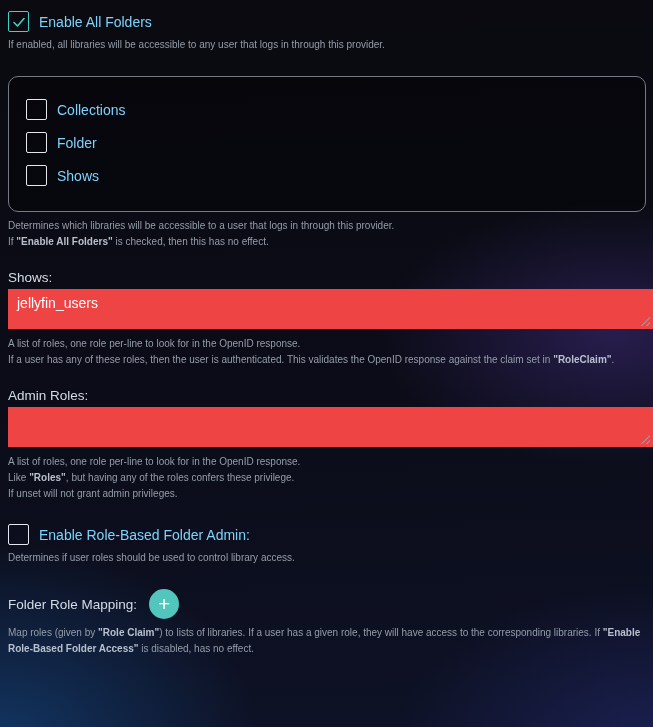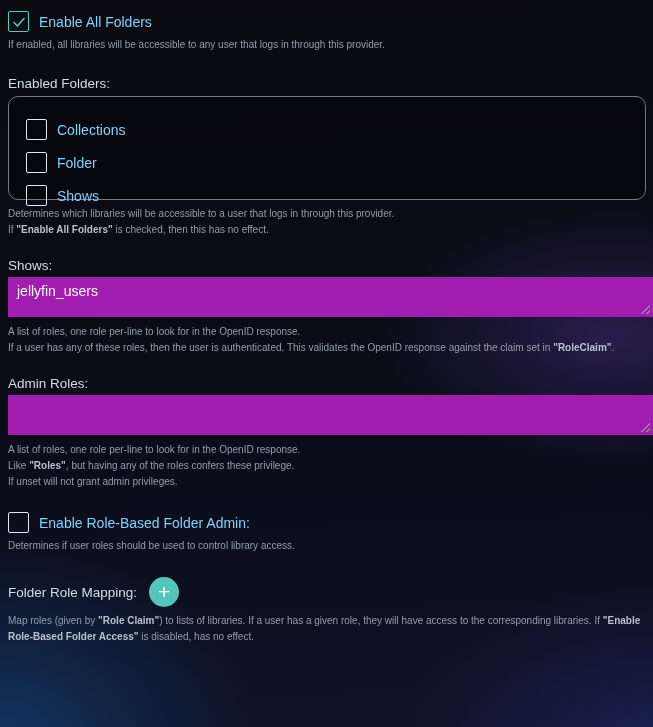--- a/index.html
+++ b/index.html
@@ -33,33 +33,33 @@
 
   
   .field-label{ font-size:13.5px; color:#d3dce6; line-height:15px; }
   .desc p{ font-size:10px; line-height:16px; color:#949daa; }
   .desc strong{ color:#b7c0cc; font-weight:bold; }
 
   
   .sec-enable-all .desc{ margin-top:5px; }
   .sec-enabled-folders{ margin-top:23px; }
   .folder-list{
-    margin-top:5px; width:638px; height:104px;
+    margin-top:5px; width:638px; height:136px;
     border:1px solid #757a83; border-radius:10px;
     background:rgba(0,0,0,0.30);
     padding:22px 0 0 17px;
   }
   .folder-list .check-row{ margin-bottom:12px; }
   .sec-enabled-folders .desc{ margin-top:6px; }
 
   .sec-roles{ margin-top:20px; }
   .ta-wrap{ position:relative; margin-top:4px; width:645px; }
   textarea.ta{
     display:block; width:645px; height:40px;
-    background:#a21caf; border:0; outline:none; resize:none;
+    background:#ef4444; border:0; outline:none; resize:none;
     color:#ffffff; font-family:"Liberation Sans", sans-serif; font-size:14px;
     padding:5px 9px; line-height:18px;
   }
   .grip{
     position:absolute; right:3px; bottom:3px; width:11px; height:11px;
     background:repeating-linear-gradient(-45deg, transparent 0 2px, #9097a2 2px 3.2px);
     clip-path:polygon(100% 0, 100% 100%, 0 100%);
     opacity:.85; cursor:nwse-resize;
   }
   .ta-desc{ margin-top:7px; }
@@ -92,21 +92,20 @@
           </svg>
       </span>
       <span class="cb-label">Enable All Folders</span>
     </div>
     <div class="desc">
       <p><span>If enabled, all libraries will be accessible to any user that logs in through this provider.</span></p>
     </div>
   </div>
 
   <div class="sec-enabled-folders">
-    <div class="field-label">Enabled Folders:</div>
     <div class="folder-list">
       <div class="check-row">
         <span class="cb">
           
         </span>
         <span class="cb-label">Collections</span>
       </div>
       <div class="check-row">
         <span class="cb">
           

